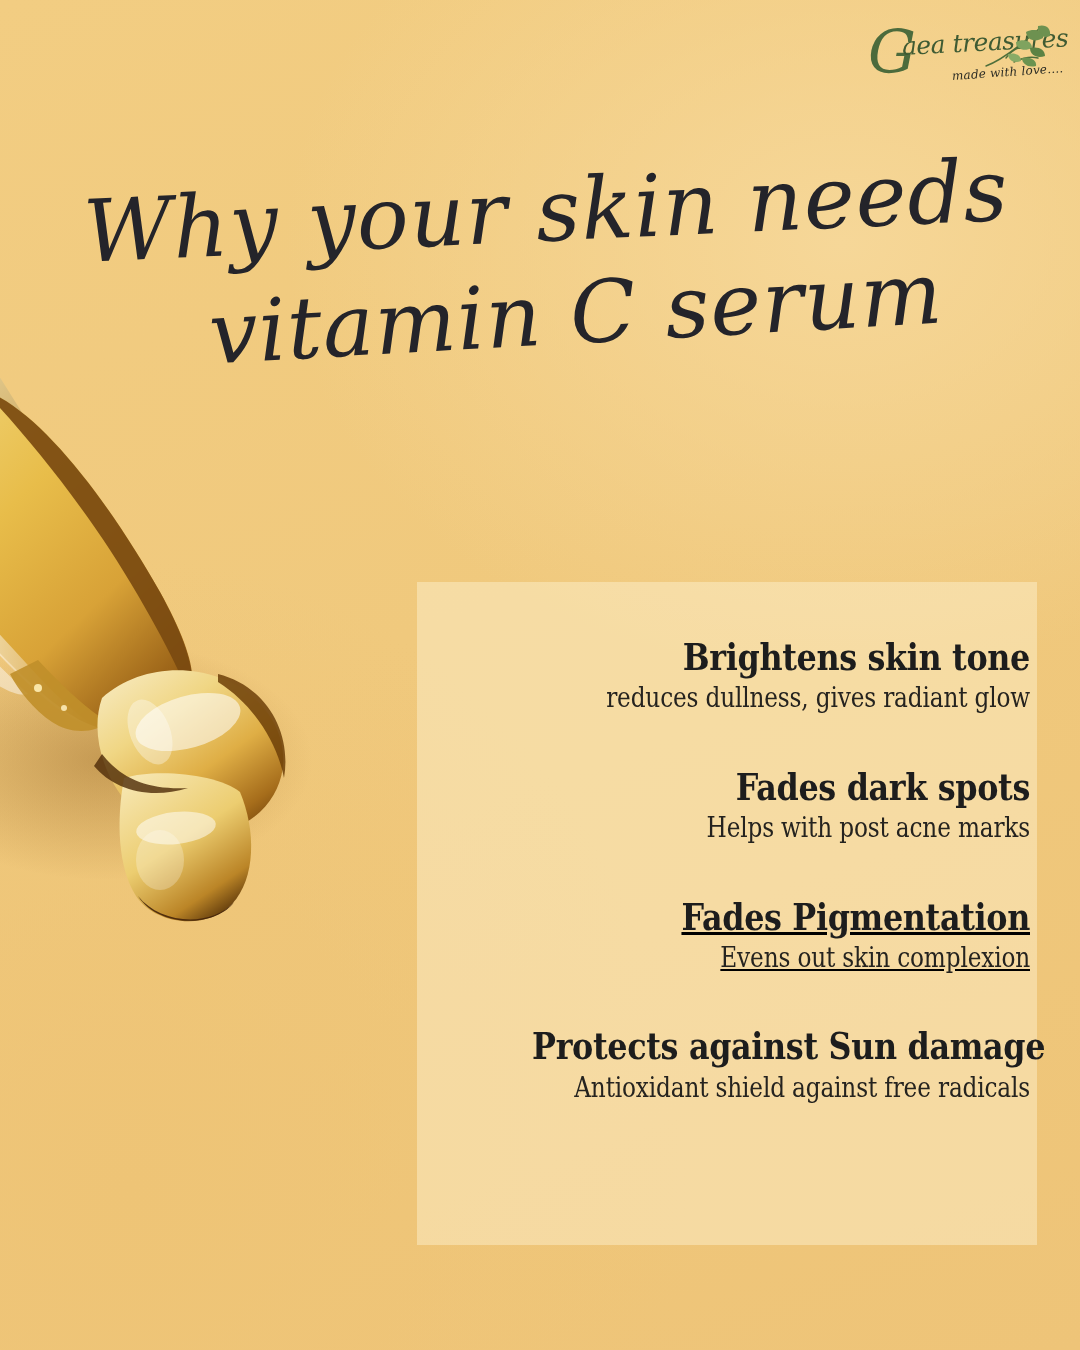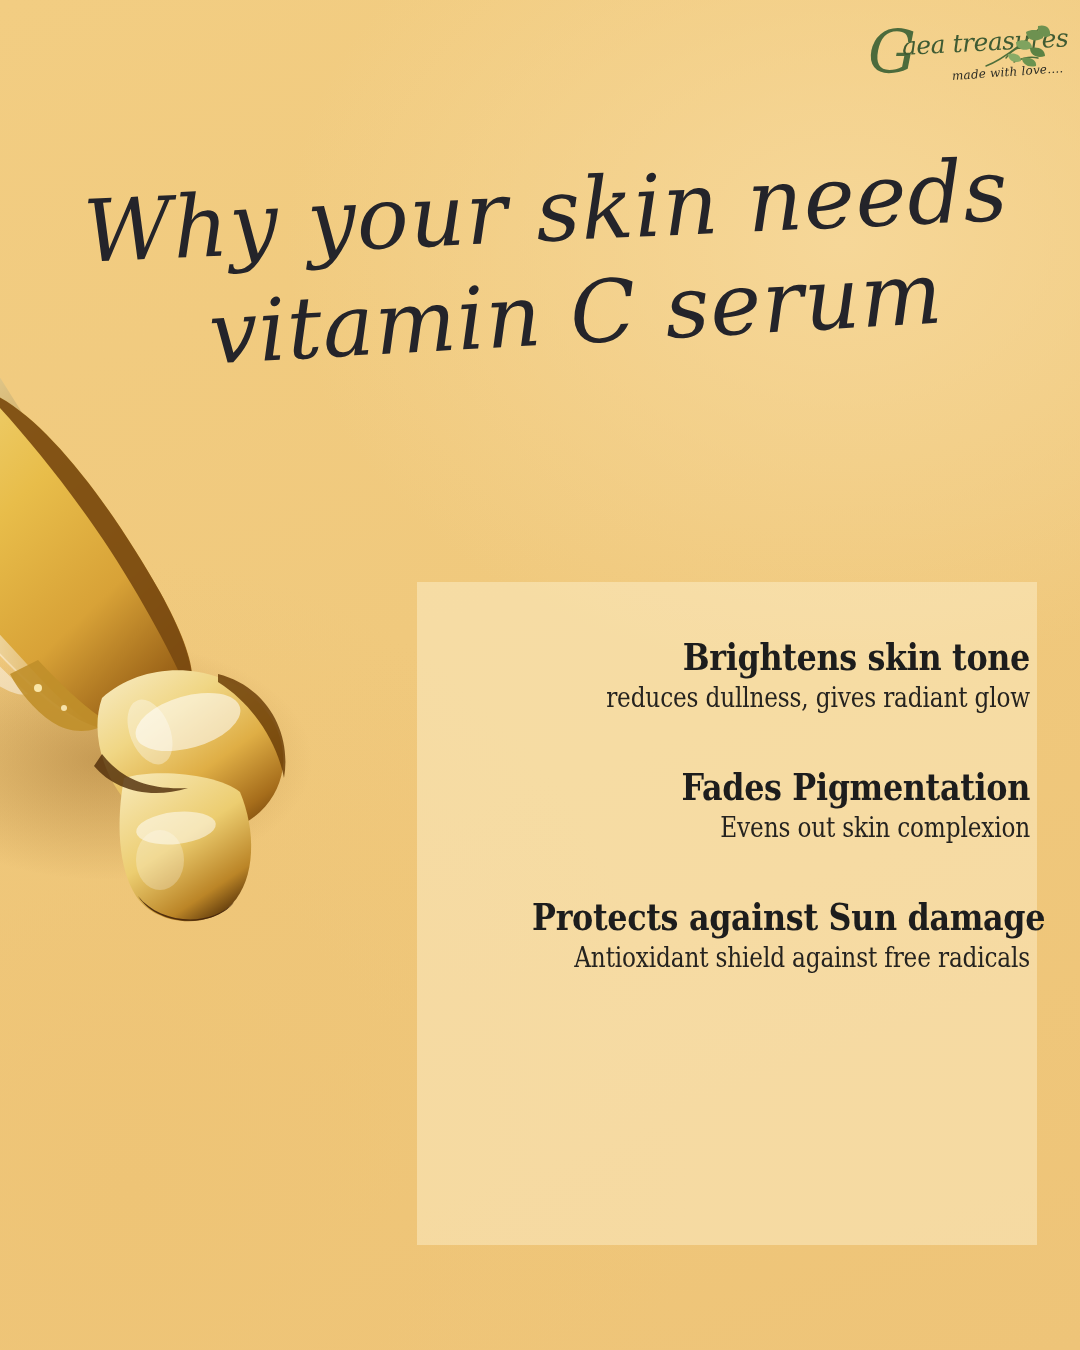--- a/index.html
+++ b/index.html
@@ -157,21 +157,21 @@
     color: #25231f;
     letter-spacing: -0.2px;
     transform: scaleX(0.86);
     transform-origin: right center;
     white-space: nowrap;
     margin-top: 4px;
   }
   .benefit-item.i0 { margin-top: 43px; }
   .benefit-item.i1 { margin-top: 14px; }
   .benefit-item.i2 { margin-top: 14px; }
-  .benefit-item.i3 { margin-top: 14px; }
+  .benefit-item.i3 { margin-top: 14px; text-decoration: underline; }
   .benefit-item.i4 { margin-top: 14px; }
 
   
   #dropper-art {
     position: absolute;
     left: -112px;
     top: 330px;
     width: 530px;
     height: 620px;
     pointer-events: none;
@@ -321,20 +321,24 @@
     <div class="headline-line headline-line-2">vitamin C serum</div>
   </div>
 
   <div id="benefit-panel"></div>
 
   <div id="benefit-list">
     <div class="benefit-item i0">
       <div class="benefit-title">Brightens skin tone</div>
       <div class="benefit-sub">reduces dullness, gives radiant glow</div>
     </div>
+    <div class="benefit-item i1">
+      <div class="benefit-title">Fades dark spots</div>
+      <div class="benefit-sub">Helps with post acne marks</div>
+    </div>
     <div class="benefit-item i3">
       <div class="benefit-title">Fades Pigmentation</div>
       <div class="benefit-sub">Evens out skin complexion</div>
     </div>
     <div class="benefit-item i4">
       <div class="benefit-title">Protects against Sun damage</div>
       <div class="benefit-sub">Antioxidant shield against free radicals</div>
     </div>
   </div>
 

